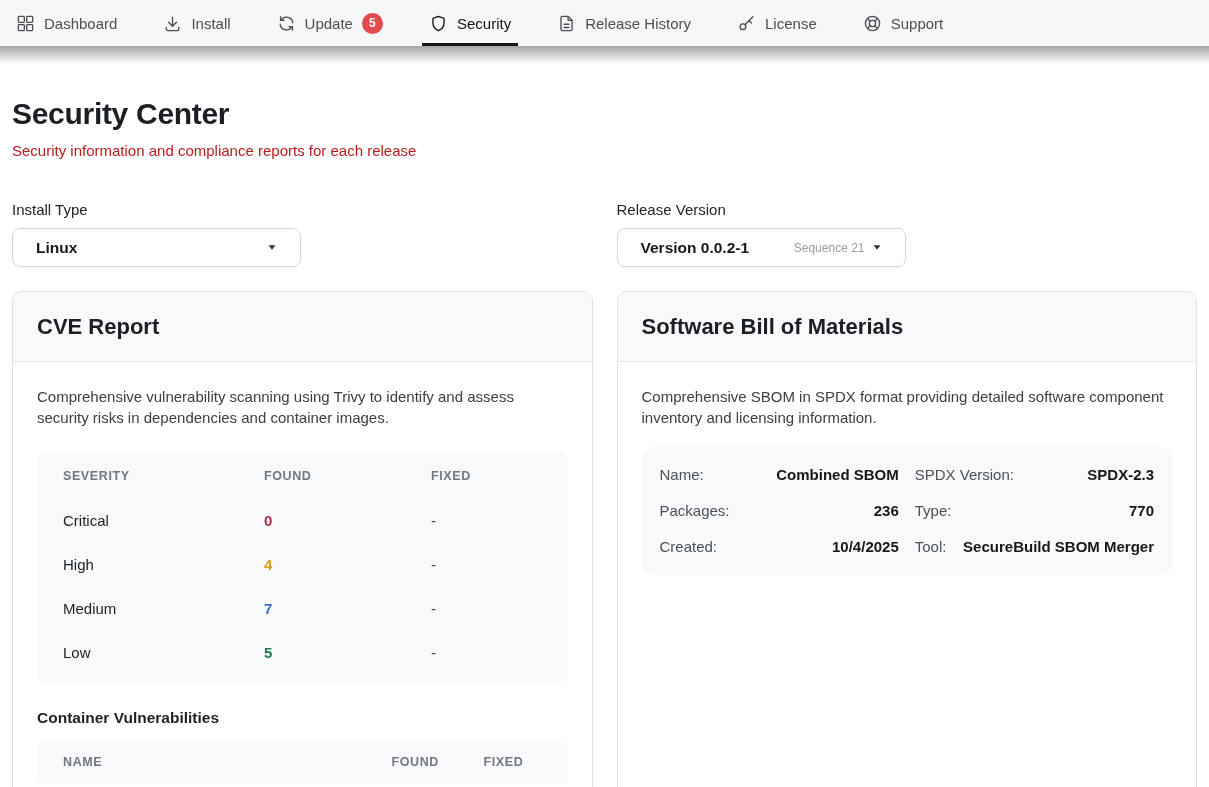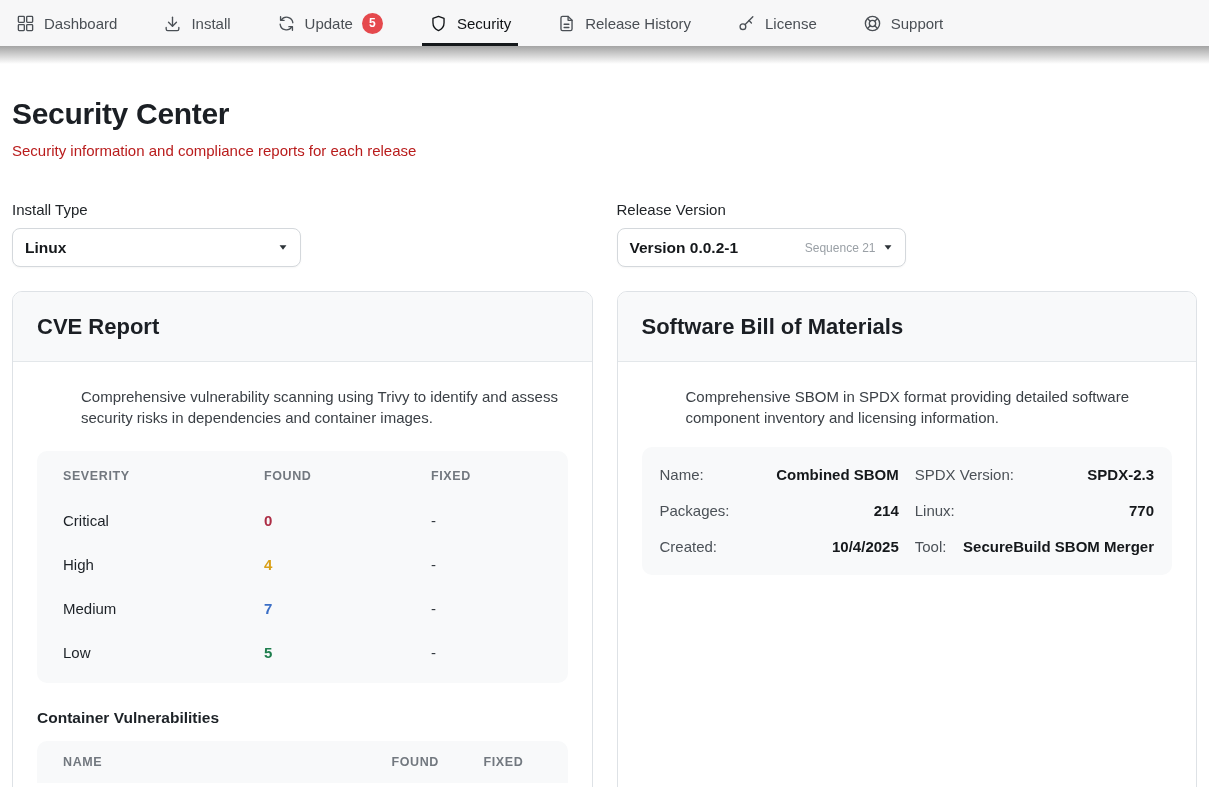--- a/index.html
+++ b/index.html
@@ -23,34 +23,34 @@
   
   .content { padding:0 12px; }
   .page-title { margin-top:33px; font-size:30px; font-weight:bold; color:#1b1f24; letter-spacing:-0.3px; }
   .page-subtitle { margin-top:11px; font-size:15px; color:#b91c1c; }
 
   
   .filters { display:grid; grid-template-columns:1fr 1fr; column-gap:24px; margin-top:42px; }
   .filter-label { font-size:15px; color:#212529; }
   .select { margin-top:10px; width:289px; height:39px; background:#fff; border:1px solid #d4d8dc;
     border-radius:8px; display:flex; align-items:center; justify-content:space-between;
-    padding:0 12px; cursor:pointer; box-shadow:0 1px 2px rgba(0,0,0,.04); }
+    padding:0 23px; cursor:pointer; box-shadow:0 1px 2px rgba(0,0,0,.04); }
   .select-value { font-size:15.5px; font-weight:bold; color:#15181b; }
   .select-right { display:flex; align-items:center; gap:7px; }
   .select-note { font-size:12px; color:#9aa0a6; }
   .caret svg { width:10px; height:7px; display:block; color:#2d3338; }
 
   
   .cards { display:grid; grid-template-columns:1fr 1fr; gap:24px; margin-top:24px; align-items:start; }
   .card { border:1px solid #dee2e6; border-radius:10px; background:#fff; min-height:562px; overflow:hidden; }
   .card-header { background:#f8f9fa; border-bottom:1px solid #e3e7ea; padding:0 24px; height:70px;
     display:flex; align-items:center; justify-content:space-between; }
   .card-title { font-size:22px; font-weight:bold; color:#1b1f24; }
   .card-body { padding:24px; }
-  .card-desc { font-size:15px; line-height:1.42; color:#3b4046;margin-left:44px; }
+  .card-desc { font-size:15px; line-height:1.42; color:#3b4046; }
 
   
   .sev-table { margin-top:22px; background:#f8f9fa; border-radius:10px; padding:2px 0 8px; }
   .sev-row { display:grid; grid-template-columns:201px 167px 1fr; align-items:center;
     height:44px; padding:0 26px; }
   .sev-row.head { height:46px; }
   .th { font-size:12.5px; font-weight:bold; letter-spacing:.6px; color:#72787f; text-transform:uppercase; }
   .sev-name { font-size:15px; color:#1c2126; }
   .sev-found { font-size:15px; font-weight:bold; }
   .sev-fixed { font-size:15px; color:#343a40; }
@@ -244,24 +244,24 @@
                 <span class="info-value">Combined SBOM</span>
               </div>
               <div class="pair">
                 <span class="info-label">SPDX Version:</span>
                 <span class="info-value">SPDX-2.3</span>
               </div>
             </div>
             <div class="info-row">
               <div class="pair">
                 <span class="info-label">Packages:</span>
-                <span class="info-value">214</span>
-              </div>
-              <div class="pair">
-                <span class="info-label">Linux:</span>
+                <span class="info-value">236</span>
+              </div>
+              <div class="pair">
+                <span class="info-label">Type:</span>
                 <span class="info-value">770</span>
               </div>
             </div>
             <div class="info-row">
               <div class="pair">
                 <span class="info-label">Created:</span>
                 <span class="info-value">10/4/2025</span>
               </div>
               <div class="pair">
                 <span class="info-label">Tool:</span>

